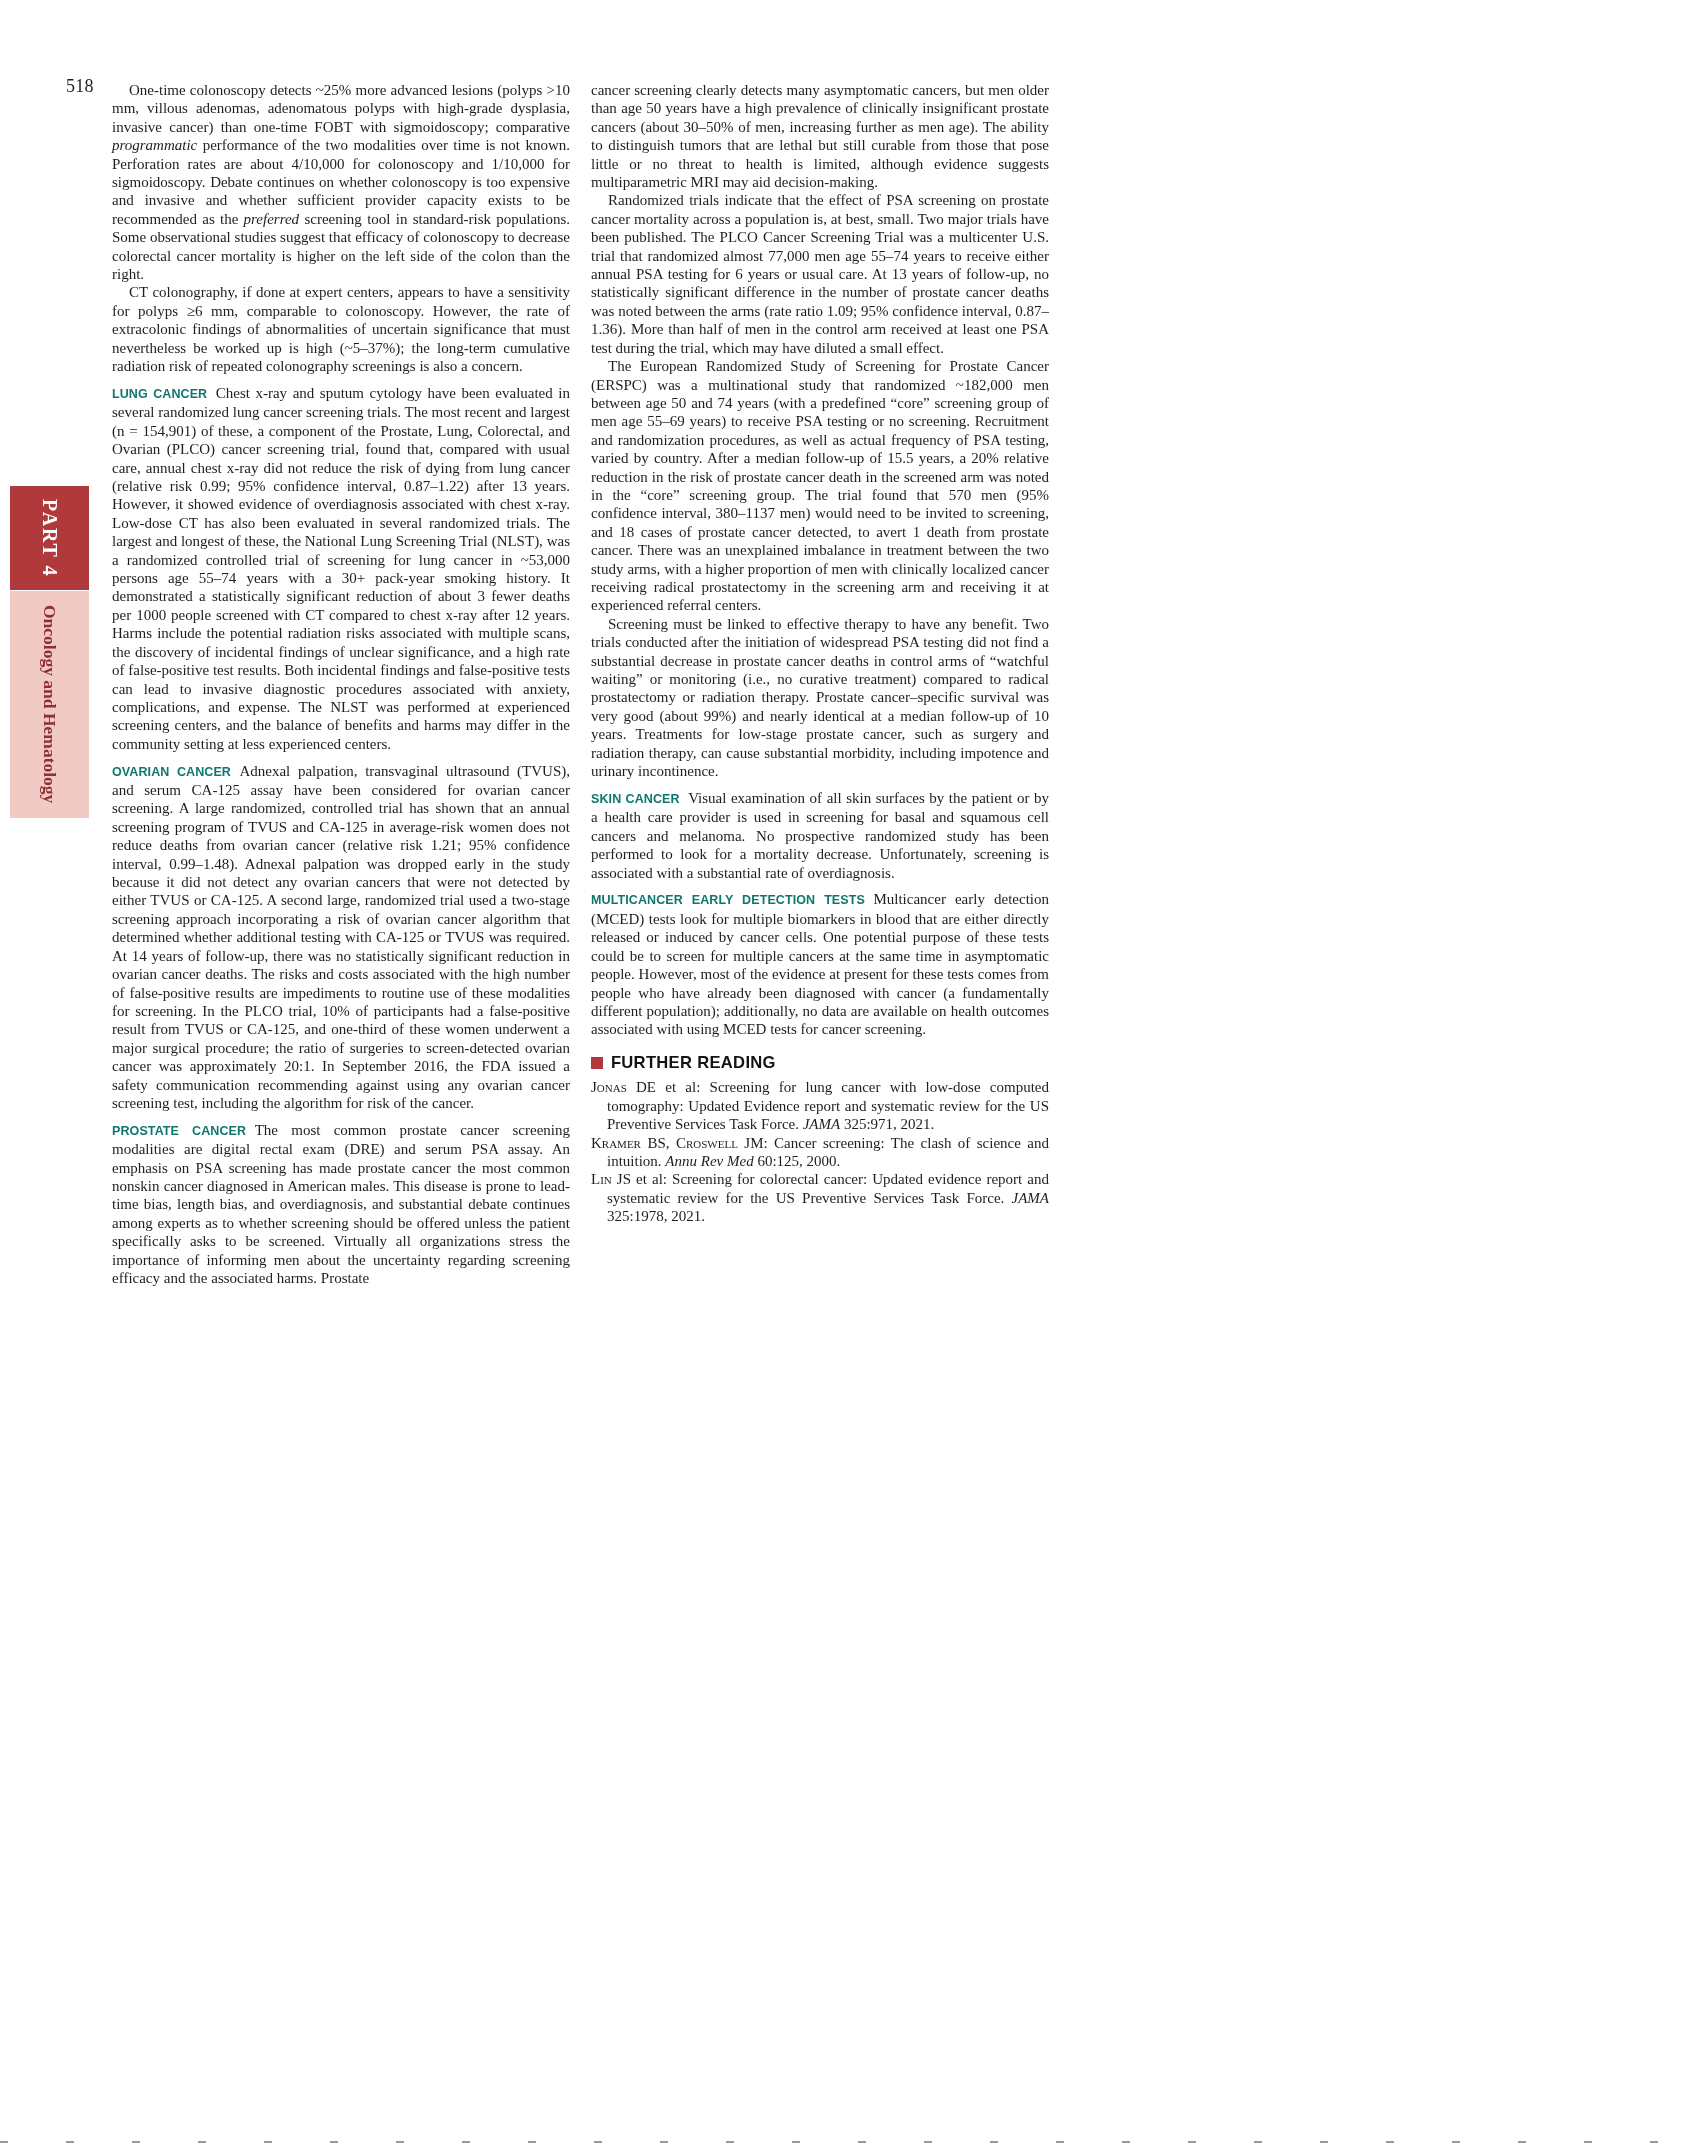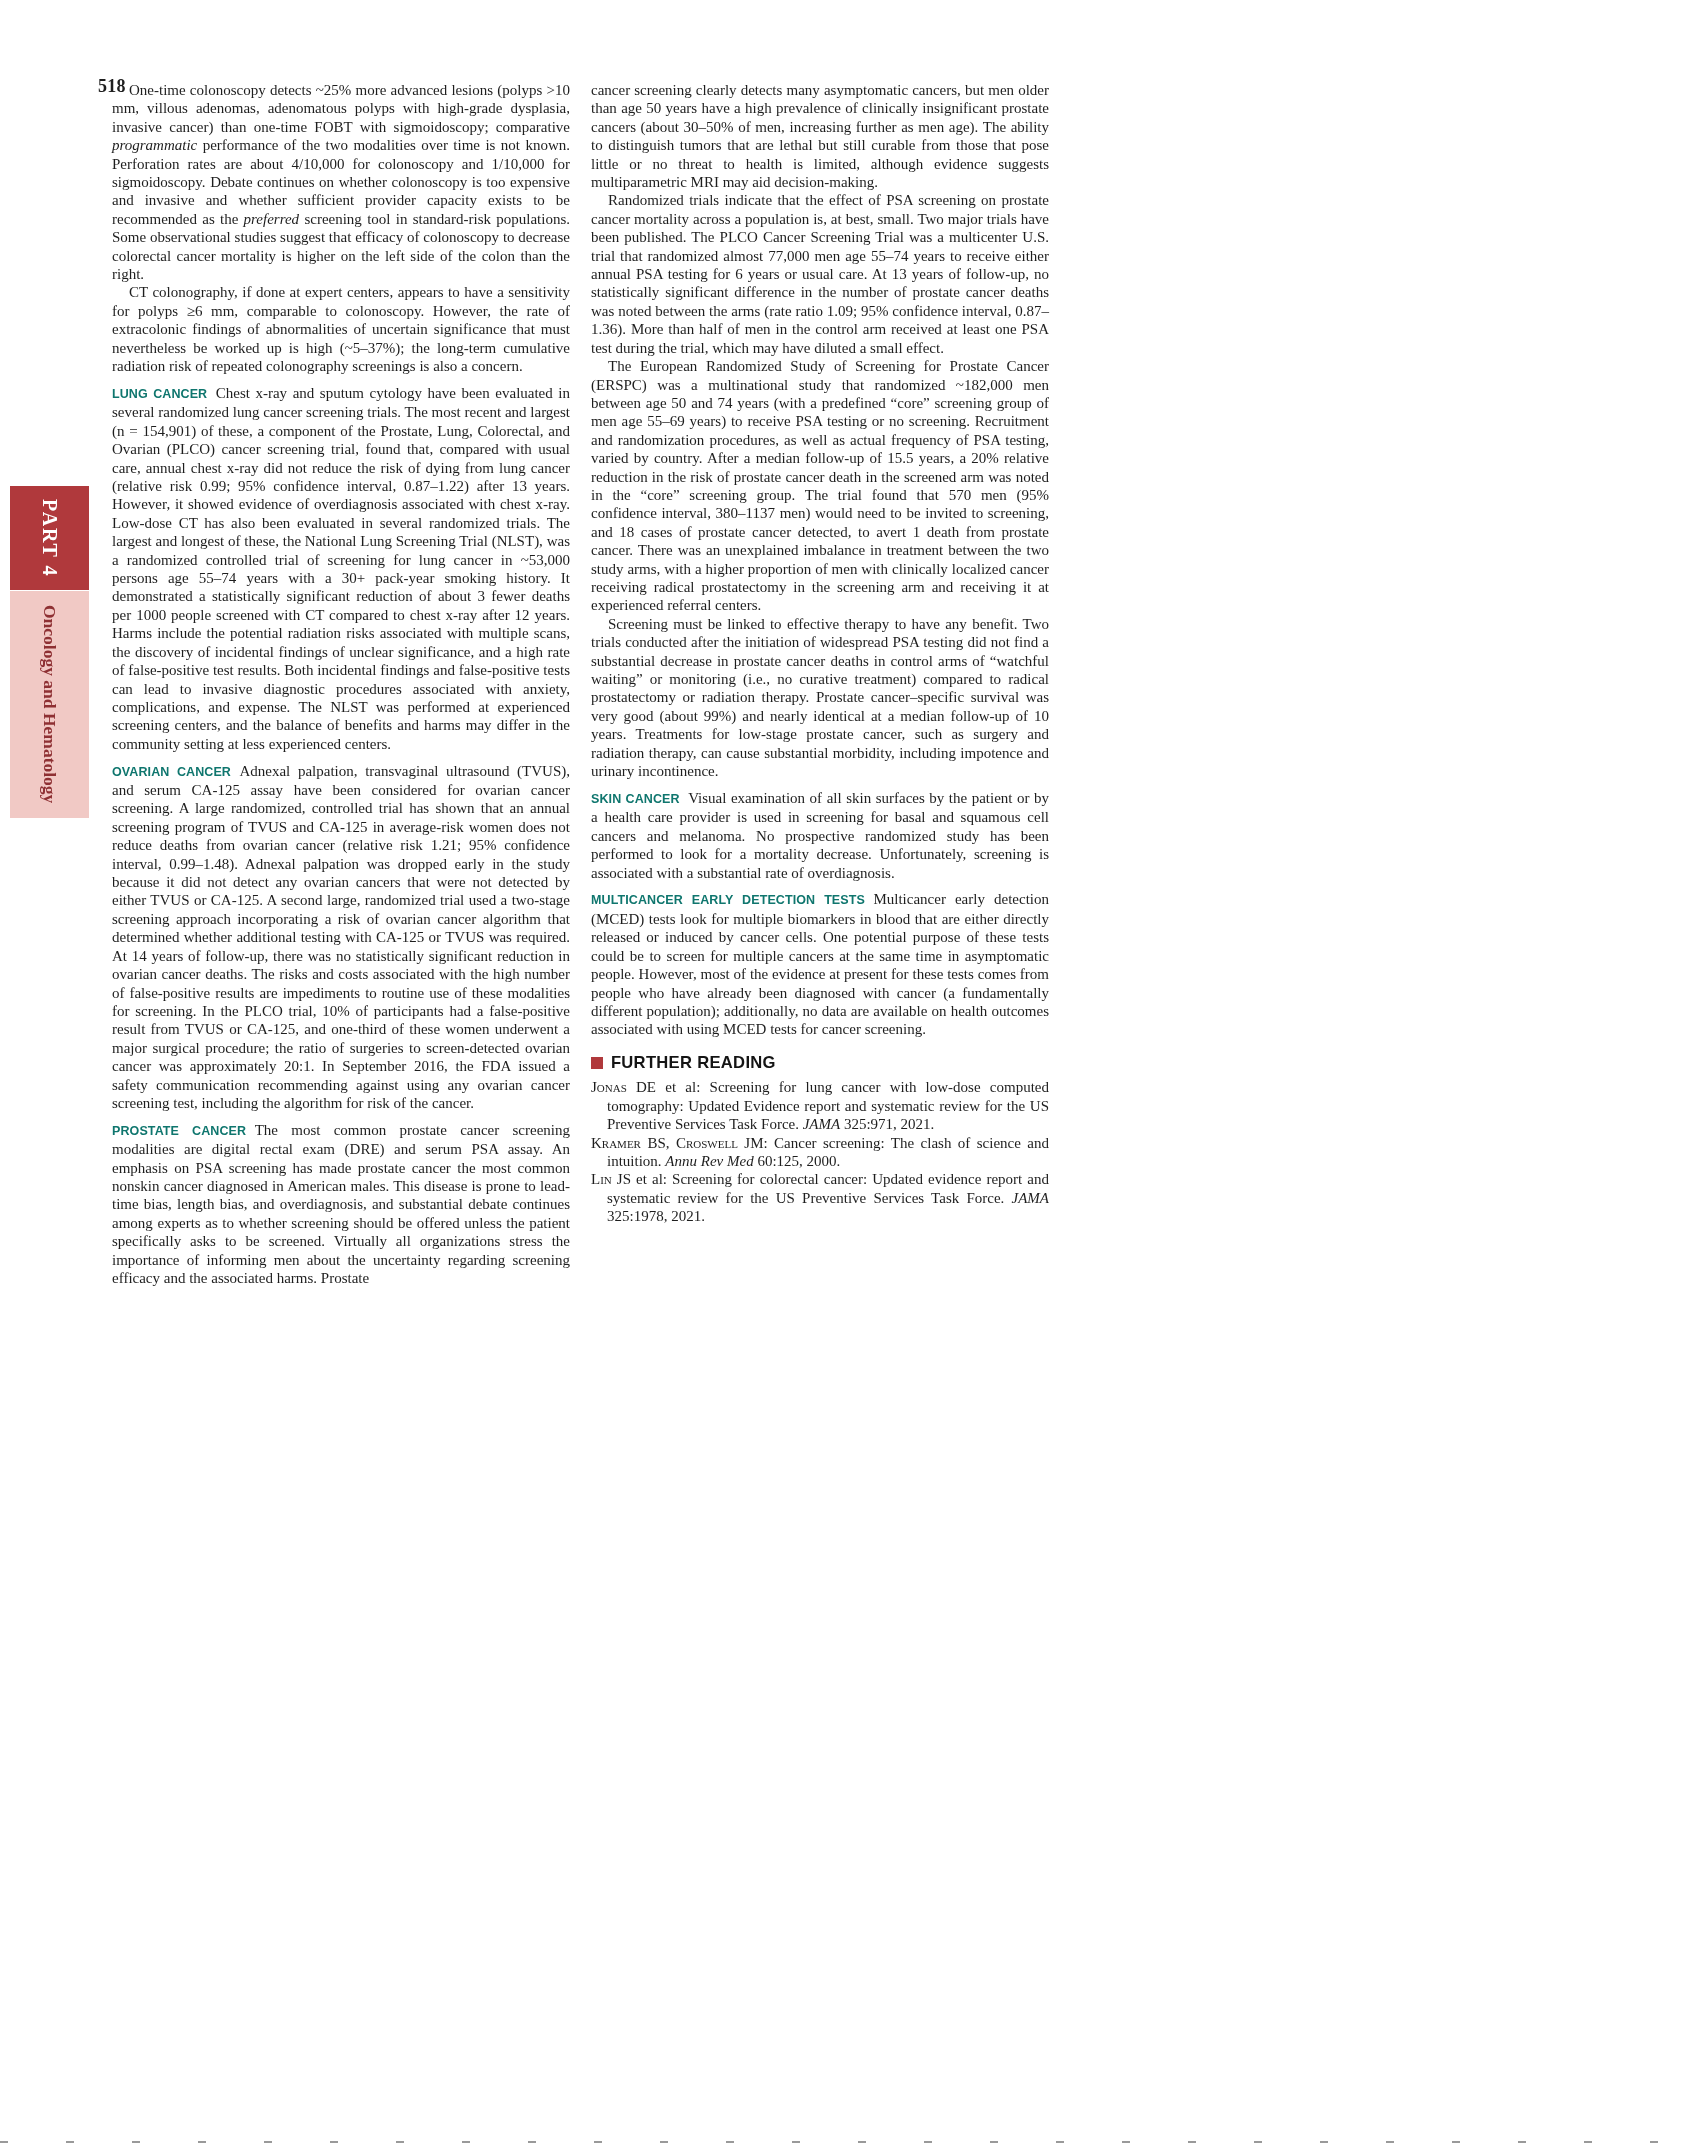--- a/index.html
+++ b/index.html
@@ -11,24 +11,23 @@
     font-family: "Liberation Serif", serif;
     color: #1e1e1e;
     -webkit-font-smoothing: antialiased;
   }
   .page { position: absolute; inset: 0; overflow: hidden; }
 
   .page-number {
     position: absolute;
     left: 66px;
     top: 76px;
-    font-weight: 700;
+    font-weight: 400;
     font-size: 18px;
     letter-spacing: 0.3px;
-    margin-left: 32px;
   }
 
   
   .part-tab {
     position: absolute;
     left: 9.5px;
     top: 486px;
     width: 79px;
     height: 104px;
     background: #b0393c;

